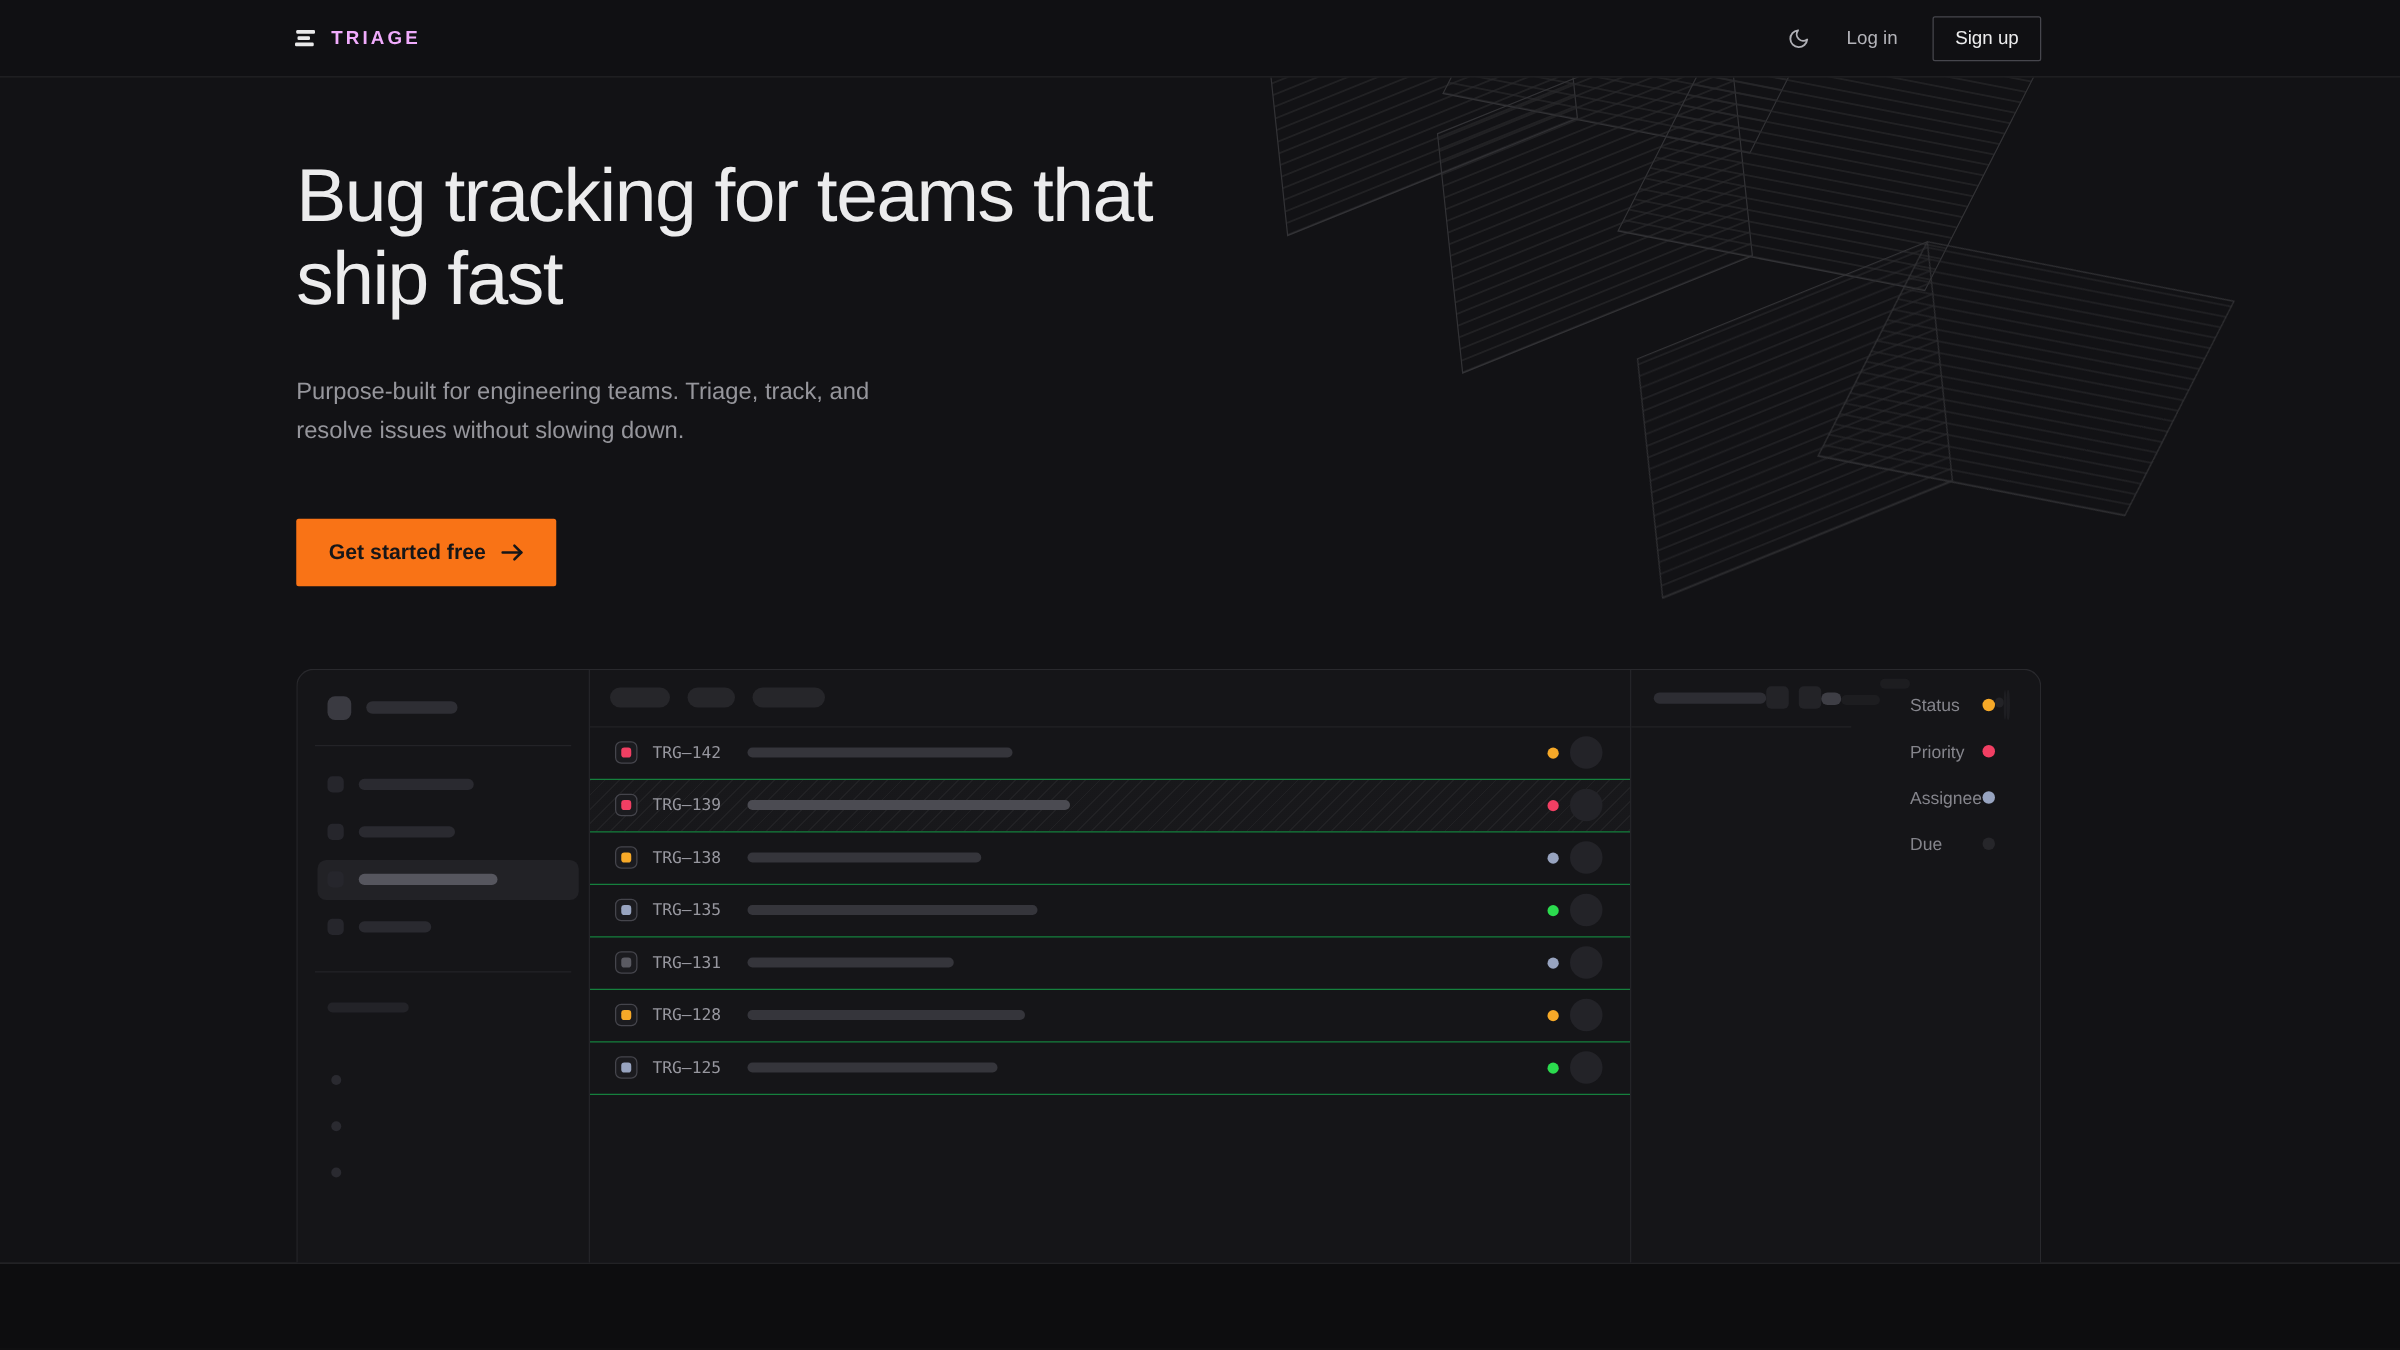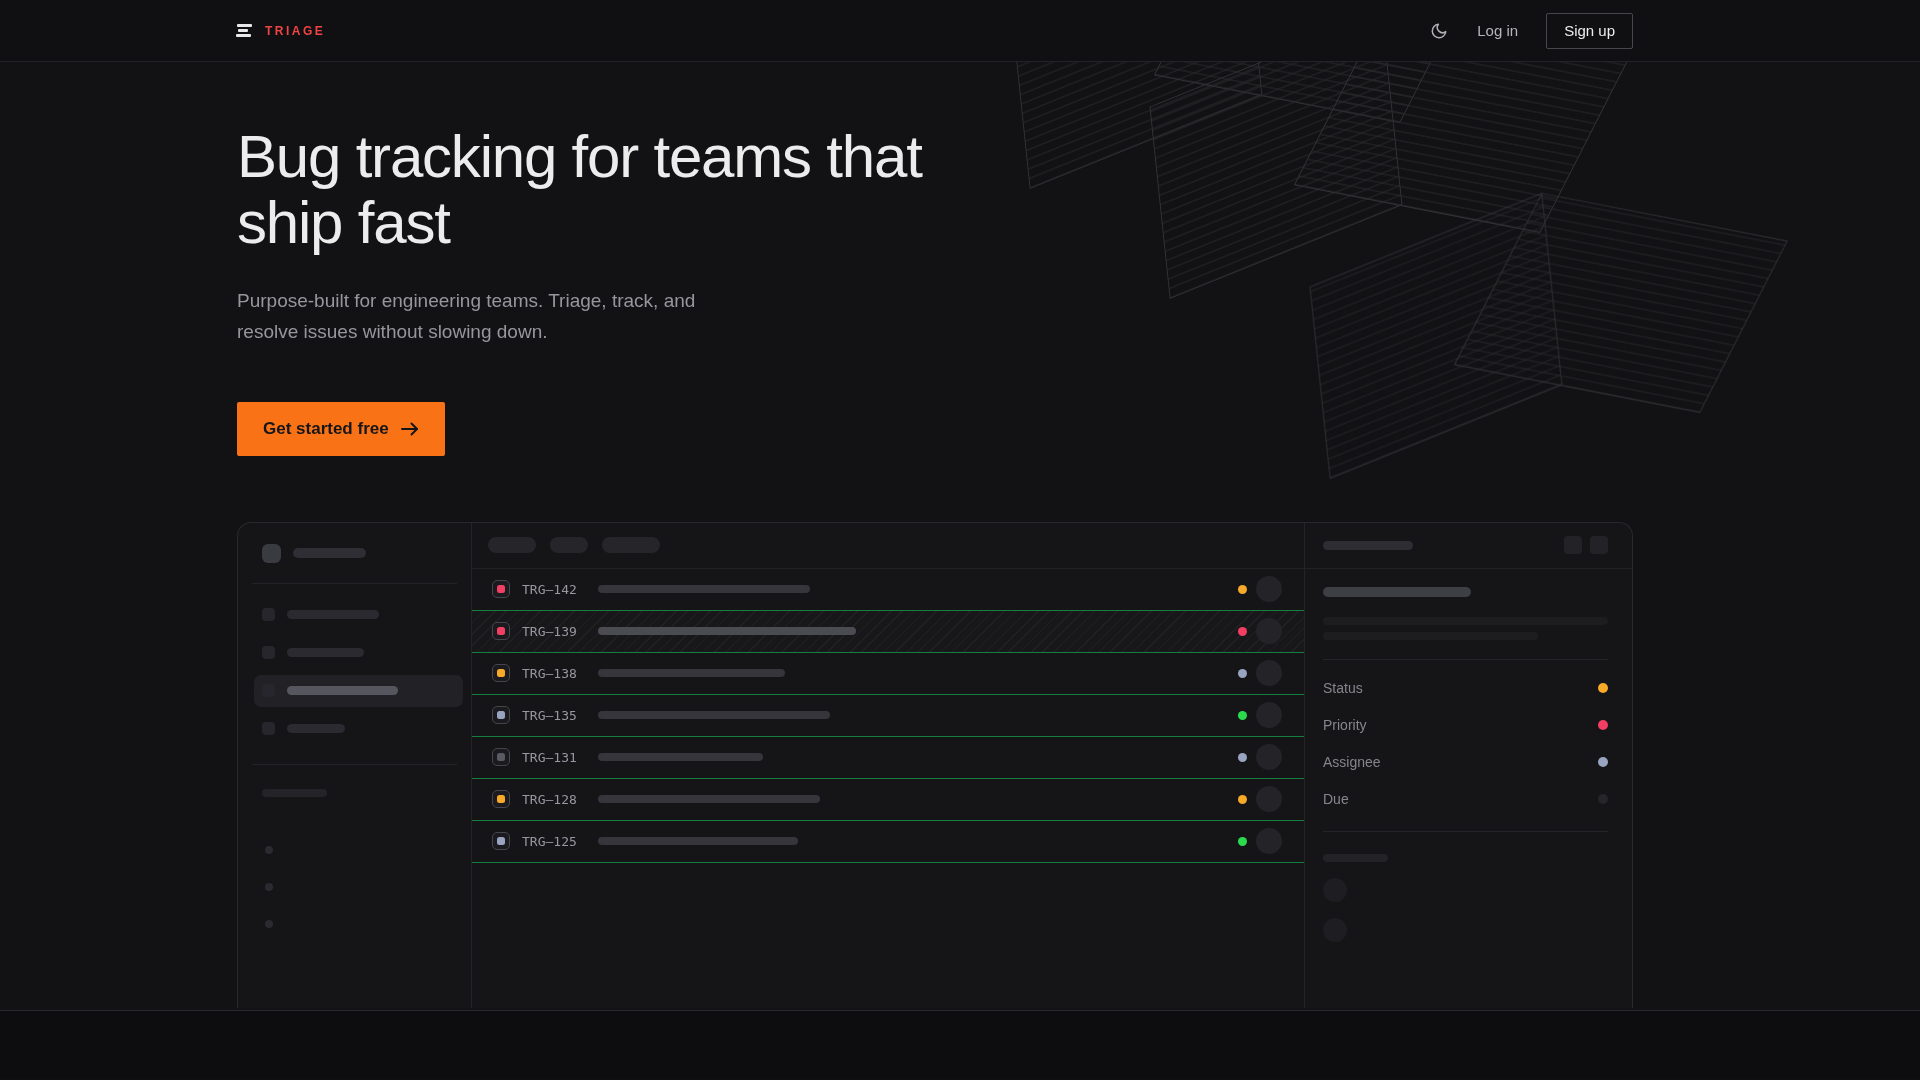--- a/index.html
+++ b/index.html
@@ -20,21 +20,21 @@
     display:flex; align-items:center;
     position:relative; z-index:5;
   }
   .nav-inner { width:100%; display:flex; align-items:center; justify-content:space-between; }
   .brand { display:flex; align-items:center; gap:12px; cursor:pointer; }
   .brand-icon { display:flex; flex-direction:column; gap:2px; width:16px; }
   .brand-icon i { display:block; height:3px; background:#e9e9ea; border-radius:1px; }
   .brand-icon i:nth-child(1){ width:15px; }
   .brand-icon i:nth-child(2){ width:10px; margin-left:1px; }
   .brand-icon i:nth-child(3){ width:15px; margin-left:-1px; }
-  .brand-name { font-size:12px; font-weight:bold; letter-spacing:2.5px; color:#ef4444; }
+  .brand-name { font-size:15px; font-weight:bold; letter-spacing:2.5px; color:#f0abfc; }
   .nav-right { display:flex; align-items:center; gap:28px; }
   .theme-toggle { width:20px; height:20px; display:flex; align-items:center; justify-content:center; cursor:pointer; }
   .login-link { font-size:15px; color:#b4b4ba; cursor:pointer; }
   .signup-btn {
     font-size:15px; color:#ededee; background:transparent;
     border:1px solid #46464d; border-radius:2px;
     padding:0 17px; height:36px; line-height:34px; cursor:pointer;
     font-family:"Liberation Sans", sans-serif;
   }
 
@@ -52,21 +52,21 @@
     z-index:0; pointer-events:none;
   }
   .hero { position:relative; z-index:1; }
   .hero-title {
     padding-top:62px;
     font-size:60px; line-height:1.1; font-weight:500;
     letter-spacing:-1.2px; color:#ececed;
     max-width:740px;
   }
   .hero-sub {
-    margin-top:30px;
+    margin-top:43px;
     font-size:19px; line-height:1.62;
     color:#96969c; max-width:505px;
   }
   .cta-btn {
     margin-top:54px;
     display:inline-flex; align-items:center; gap:12px;
     background:#f97316; color:#161618;
     border:none; border-radius:2px;
     height:54px; padding:0 26px;
     font-size:17px; font-weight:bold; cursor:pointer;
@@ -124,21 +124,21 @@
     font-family:"DejaVu Sans Mono", monospace;
     font-size:13px; color:#97979f; flex:none; width:64px;
   }
   .title-bar { height:8px; border-radius:4px; background:#35353b; display:block; }
   .row.selected .title-bar { background:#4b4b52; }
   .row-right { margin-left:auto; display:flex; align-items:center; gap:9px; }
   .status-dot { width:9px; height:9px; border-radius:50%; display:block; }
   .row-avatar { width:26px; height:26px; border-radius:50%; background:#232328; display:block; }
 
   
-  .mock-panel { display:flex; flex-direction:column; padding:0 24px 0 18px; }
+  .mock-panel { display:flex; flex-direction:row; padding:0 24px 0 18px; }
   .panel-header { height:46px; border-bottom:1px solid #222225; display:flex; align-items:center; flex:none; margin:0 -24px 0 -18px; padding:0 24px 0 18px; }
   .panel-header-bar { width:90px; height:9px; background:#2d2d33; border-radius:4.5px; }
   .panel-header-actions { margin-left:auto; display:flex; gap:8px; }
   .panel-sq { width:18px; height:18px; border-radius:4px; background:#232327; cursor:pointer; }
   .panel-title-bar { margin-top:18px; width:148px; height:10px; background:#3e3e45; border-radius:5px; }
   .panel-faint { height:8px; border-radius:4px; background:#1d1d20; }
   .panel-faint.b1 { margin-top:20px; width:100%; }
   .panel-faint.b2 { margin-top:7px; width:215px; }
   .panel-div { height:1px; background:#242428; border:none; margin-top:19px; }
   .fields { margin-top:10px; }

